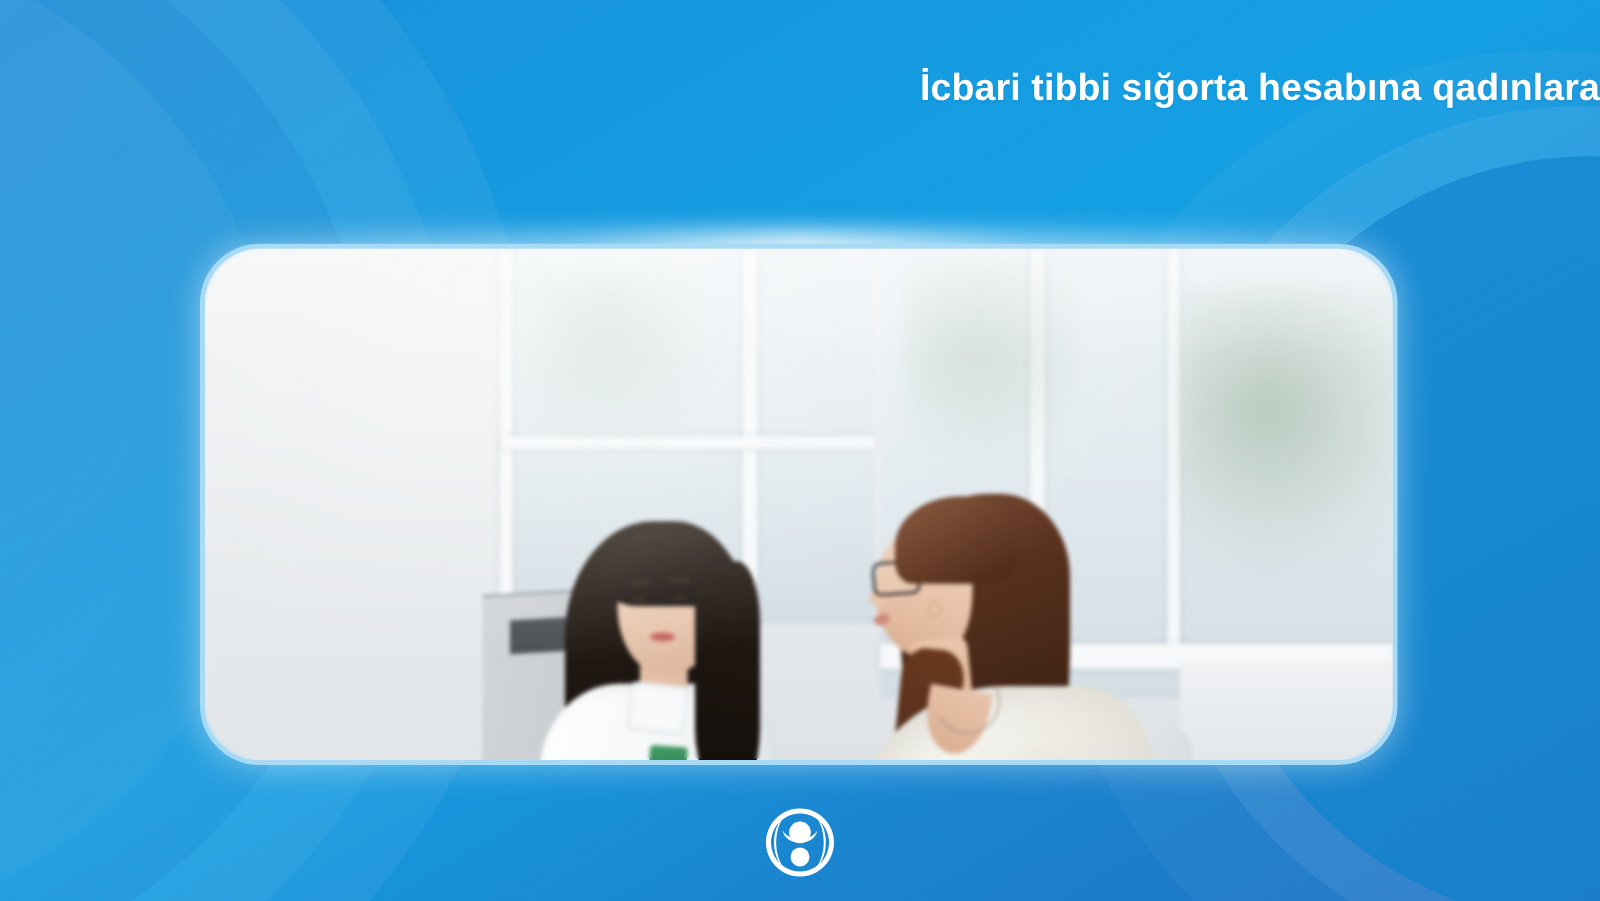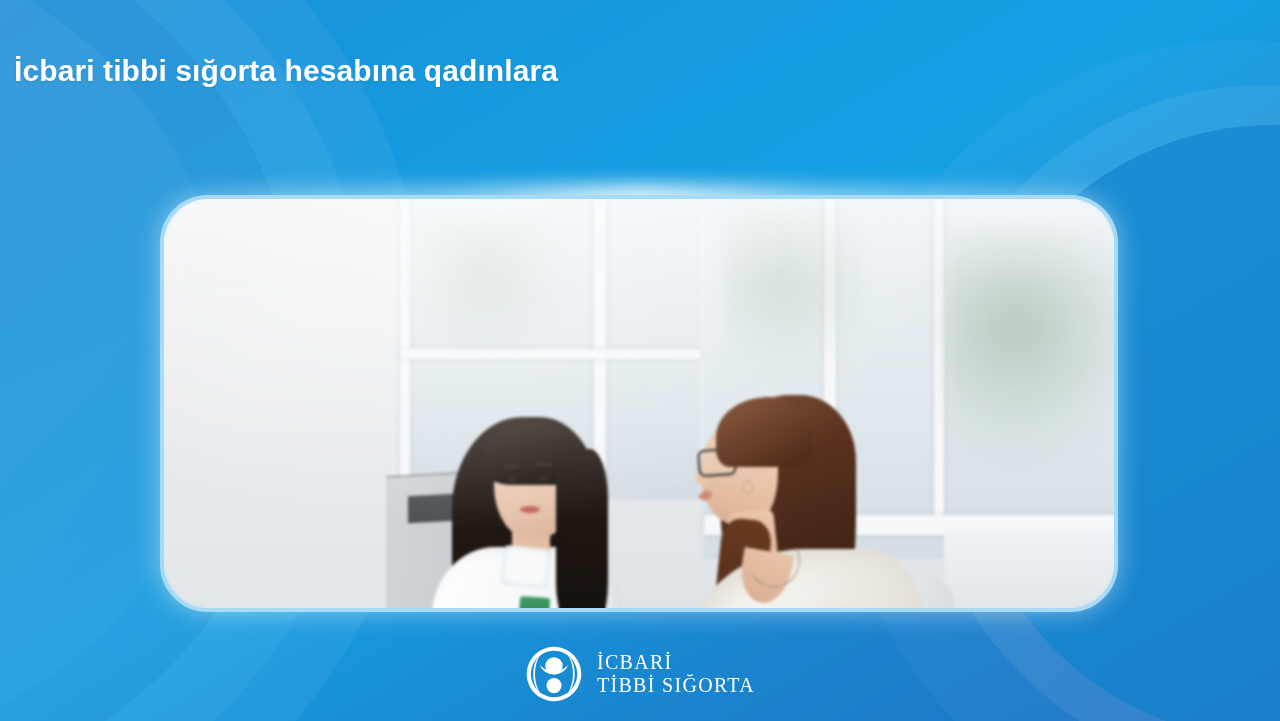--- a/index.html
+++ b/index.html
@@ -57,29 +57,28 @@
     width: 800px; height: 800px;
     background: rgba(255,255,255,0.035);
     z-index: 0;
   }
 
   
   .headline {
     position: absolute;
     left: 0; right: 0;
     top: 50px;
-    text-align: left;
+    text-align: right;
     color: #ffffff;
     font-size: 30px;
     font-weight: bold;
     line-height: 1.42;
     letter-spacing: 0.1px;
     z-index: 6;
     text-shadow: 0 1px 2px rgba(10,70,130,0.18);
-    padding-left: 14px;
   }
   .headline .l2 { display: block; }
 
   
   .photo-glow {
     position: absolute;
     left: 150px;
     top: 185px;
     width: 980px;
     height: 440px;
@@ -476,19 +475,15 @@
 
   <div class="logo">
     <svg class="logo-mark" viewBox="0 0 100 100">
       <path d="M50 3 A47 47 0 1 1 49.9 3 Z M50 10 A40 40 0 1 0 50.1 10 Z" fill="#ffffff"></path>
       <path d="M27 16 C10 30 10 70 27 84 C14 66 14 34 27 16 Z" fill="#ffffff"></path>
       <path d="M73 16 C90 30 90 70 73 84 C86 66 86 34 73 16 Z" fill="#ffffff"></path>
       <circle cx="50" cy="36" r="15" fill="#ffffff"></circle>
       <circle cx="50" cy="70" r="13" fill="#ffffff"></circle>
       <path d="M26 33 C34 49 66 49 74 33 C70 56 30 56 26 33 Z" fill="#ffffff"></path>
     </svg>
-    <div class="logo-text">
-      <div class="logo-line1">İCBARİ</div>
-      <div class="logo-line2">TİBBİ SIĞORTA</div>
-    </div>
   </div>
 
 </div>
 
 </body></html>

